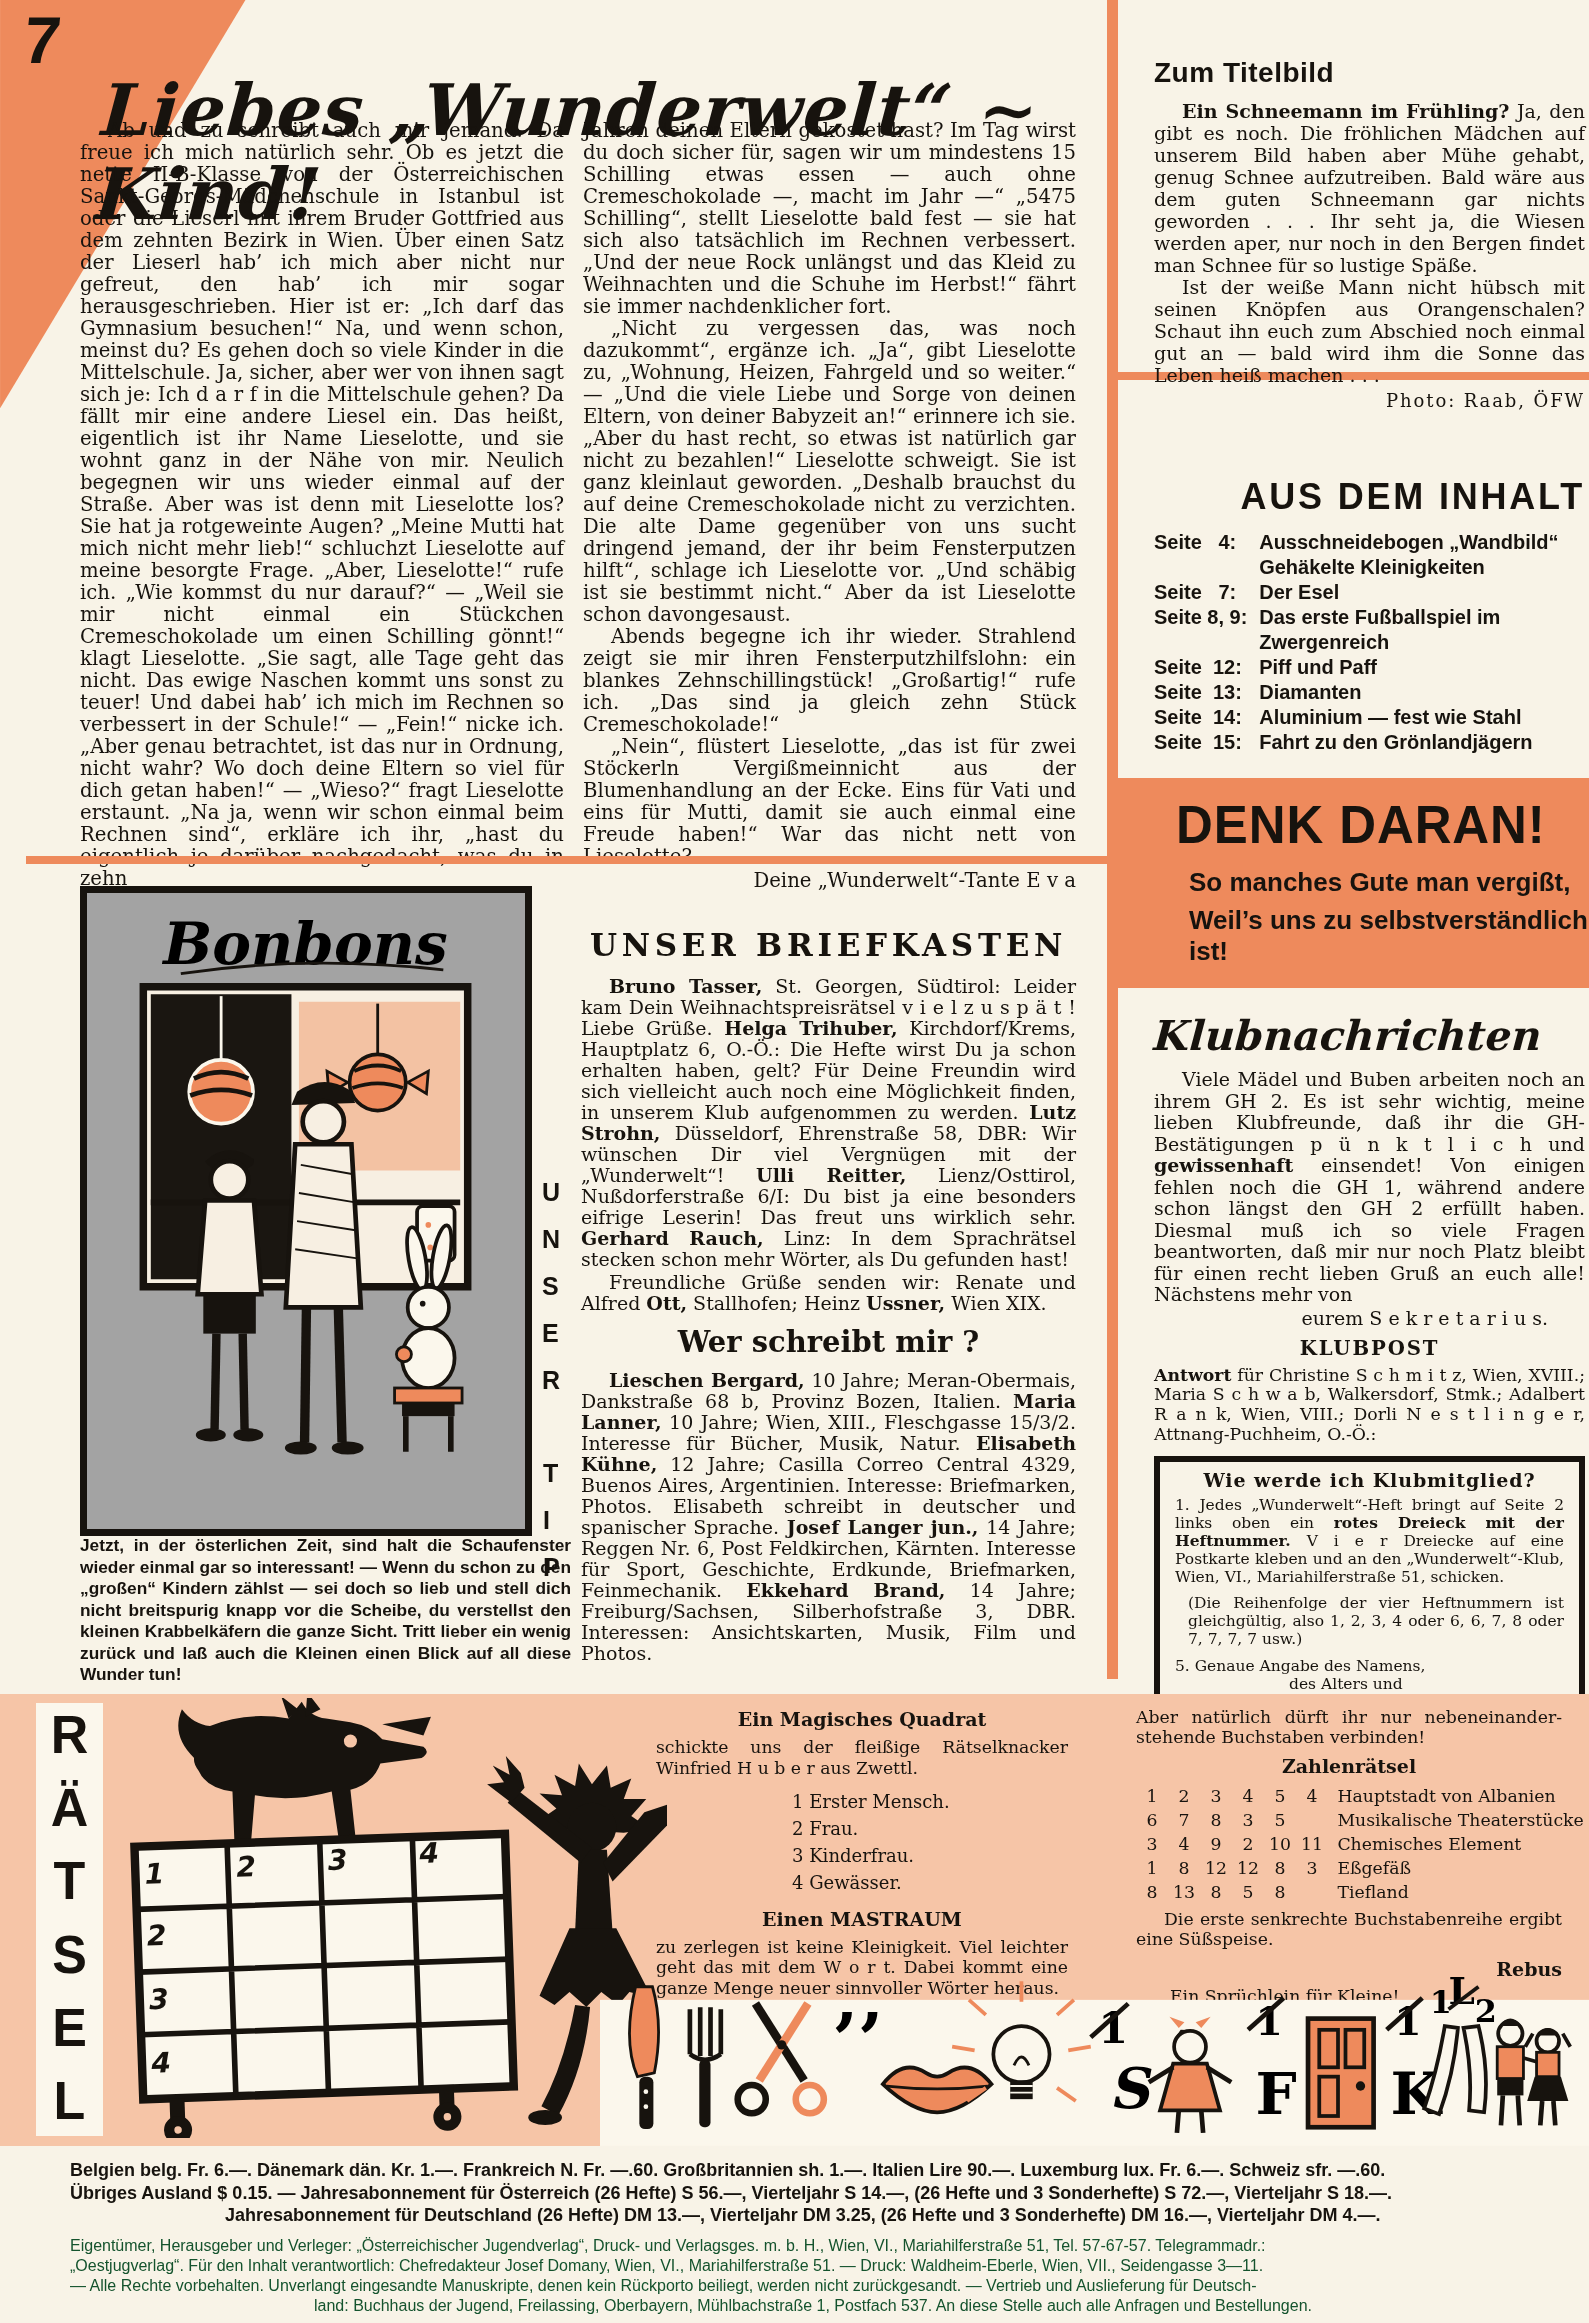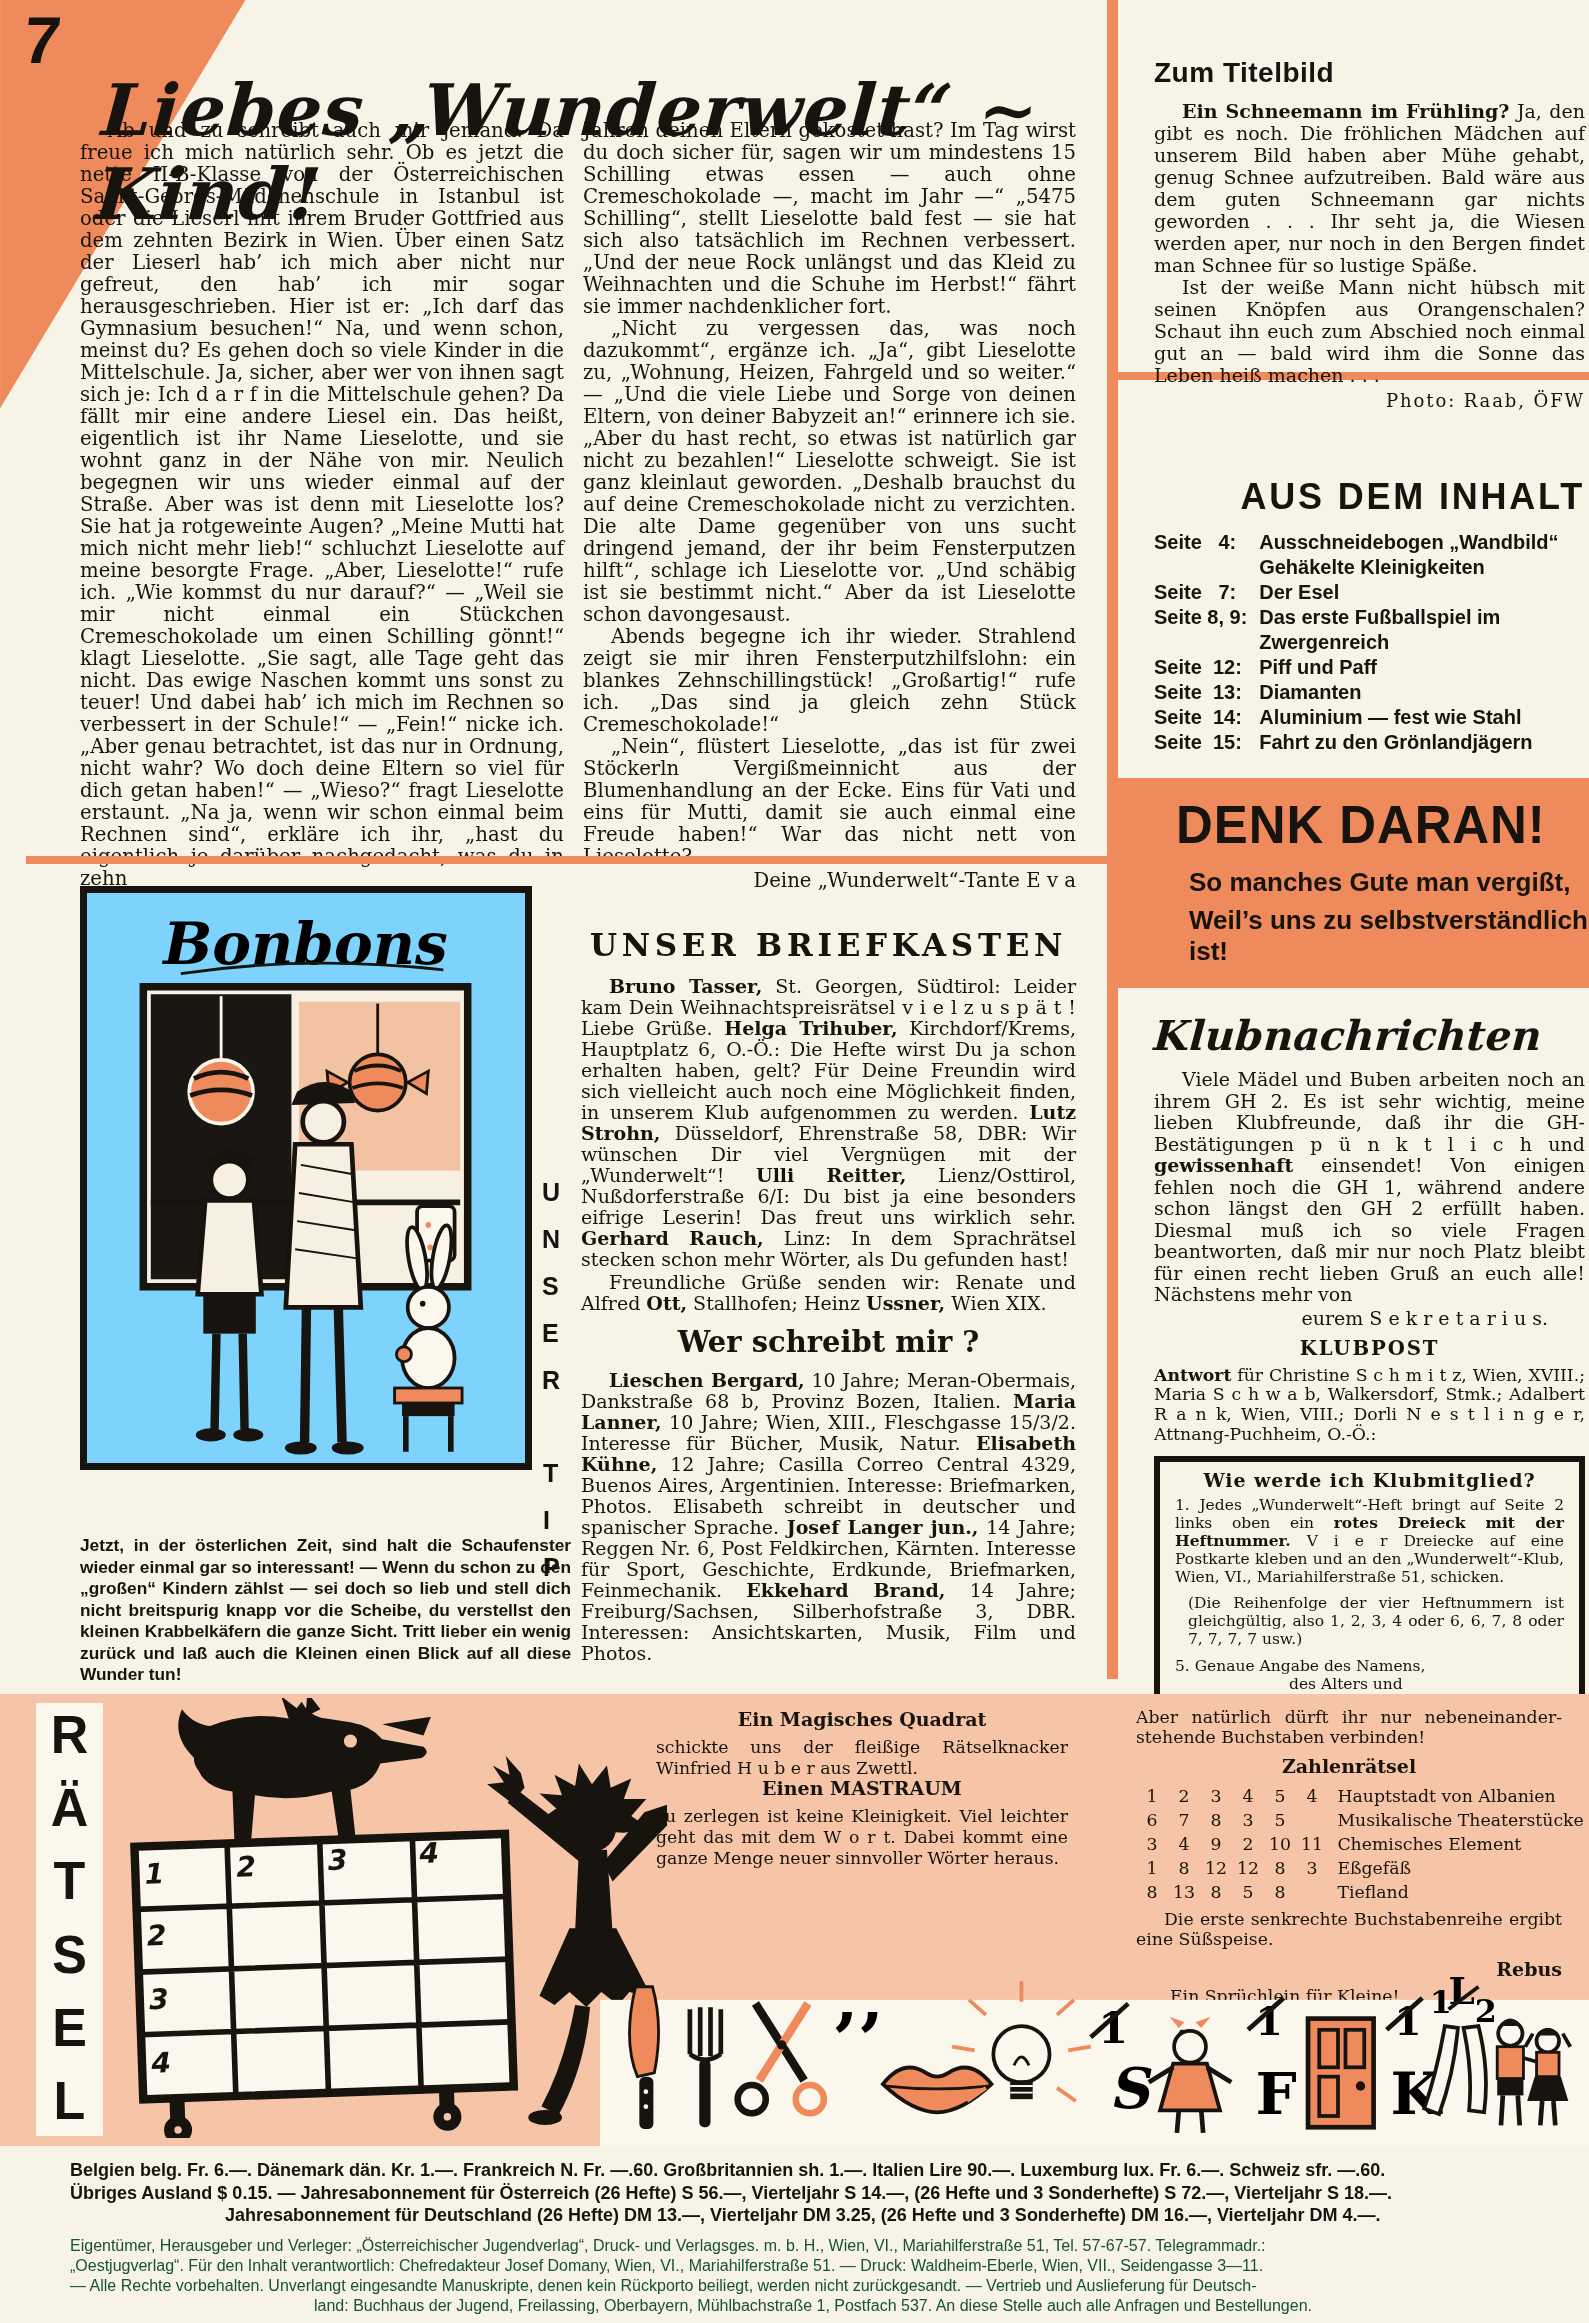--- a/index.html
+++ b/index.html
@@ -43,21 +43,21 @@
   #antwort{font-size:17.3px;line-height:19.7px;margin-top:5.6px}
   #klub-box{border:6.6px solid #17130e;margin-top:11.2px;padding:9.4px 15px 11.2px 15px;font-size:15.5px;line-height:18px}
   #klub-box h3{margin:0 0 7.5px 0;text-align:center;font-size:19px;letter-spacing:0.9px}
   #klub-box .note{margin-top:7.5px;padding-left:13px}
   #klub-box .l0{margin-top:9.4px}
   #klub-box .l1,#klub-box .l2{margin-left:114px}
   #klub-box .l3{margin-left:150px}
   #anna{font-size:17.3px;line-height:19.7px;margin-top:13px}
 
   
-  #bonbons-box{left:80px;top:886px;width:452px;height:584px;border:7.5px solid #17130e;background:#7dd3fc;box-sizing:border-box}
+  #bonbons-box{left:80px;top:886px;width:452px;height:650px;border:7.5px solid #17130e;background:#a3a3a3;box-sizing:border-box}
   .vstack{white-space:normal;word-spacing:94px}
   #tip1{left:542px;top:1169px;width:20.6px;font:700 25px "Liberation Sans",sans-serif;line-height:47px}
   #tip2{left:543px;top:1450px;width:20.6px;font:700 25px "Liberation Sans",sans-serif;line-height:47px}
   #caption{left:80px;top:1535px;width:491px;font:700 17.3px "Liberation Sans",sans-serif;line-height:21.5px;text-align:justify}
 
   
   #briefkasten{left:581px;top:901px;width:495px;font-size:19px;line-height:21px}
   #bk-h{font:700 31px "DejaVu Serif",serif;letter-spacing:4.7px;text-align:center;margin-bottom:13px}
   #bk-h2{font:700 29px "DejaVu Serif",serif;text-align:center;margin:11.2px 0 11.2px 0}
   #briefkasten .gap{margin-top:1.9px}
@@ -299,20 +299,26 @@
       <path d="M502 328 Q490 392 466 436 L484 446 Q512 396 518 330 Z"></path>
       <path d="M530 330 Q546 390 540 444 L558 446 Q568 388 550 330 Z"></path>
       <ellipse cx="470" cy="448" rx="18" ry="8"></ellipse>
       <ellipse cx="552" cy="452" rx="16" ry="8"></ellipse>
     </g>
   </svg>
 
   <div id="mq" class="serif">
     <div class="t">Ein Magisches Quadrat</div>
     <p class="just" style="margin-top:7.5px">schickte uns der fleißige Rätselknacker Winfried H u b e r  aus Zwettl.</p>
+    <div class="clues">
+      <div>1 Erster Mensch.</div>
+      <div>2 Frau.</div>
+      <div>3 Kinderfrau.</div>
+      <div>4 Gewässer.</div>
+    </div>
     <div class="t2">Einen MASTRAUM</div>
     <p class="just">zu zerlegen ist keine Kleinigkeit. Viel leichter geht das mit dem W o r t. Dabei kommt eine ganze Menge neuer sinnvoller Wörter heraus.</p>
   </div>
 
   <div id="zr" class="serif">
     <p class="just">Aber natürlich dürft ihr nur nebeneinander­stehende Buchstaben verbinden!</p>
     <div class="t">Zahlenrätsel</div>
     <div class="zr-row"><span class="zr-num">1</span><span class="zr-num">2</span><span class="zr-num">3</span><span class="zr-num">4</span><span class="zr-num">5</span><span class="zr-num">4</span><span class="zr-clue">Hauptstadt von Albanien</span></div>
     <div class="zr-row"><span class="zr-num">6</span><span class="zr-num">7</span><span class="zr-num">8</span><span class="zr-num">3</span><span class="zr-num">5</span><span class="zr-num"></span><span class="zr-clue">Musikalische Theaterstücke</span></div>
     <div class="zr-row"><span class="zr-num">3</span><span class="zr-num">4</span><span class="zr-num">9</span><span class="zr-num">2</span><span class="zr-num">10</span><span class="zr-num">11</span><span class="zr-clue">Chemisches Element</span></div>

